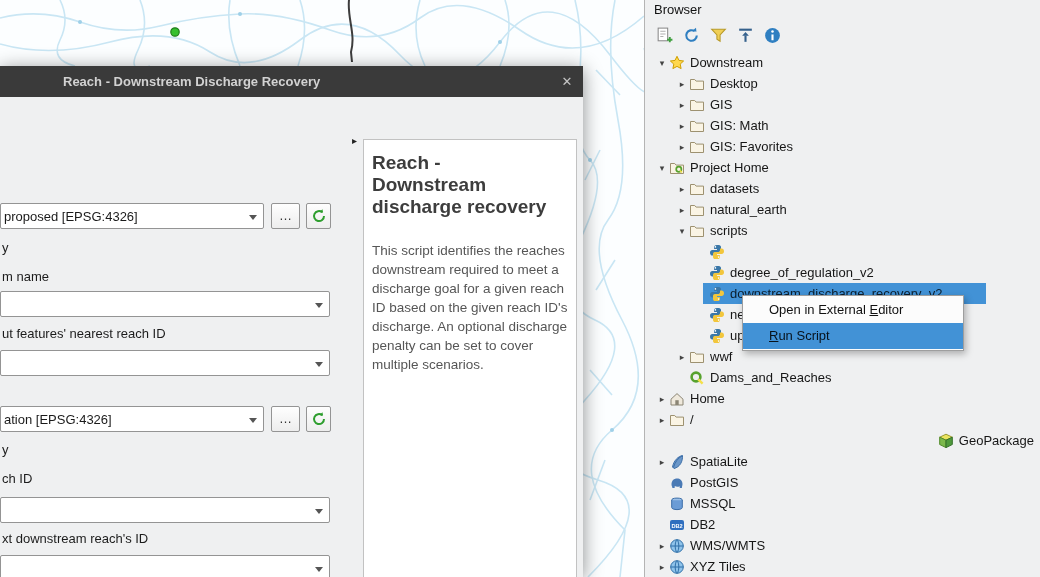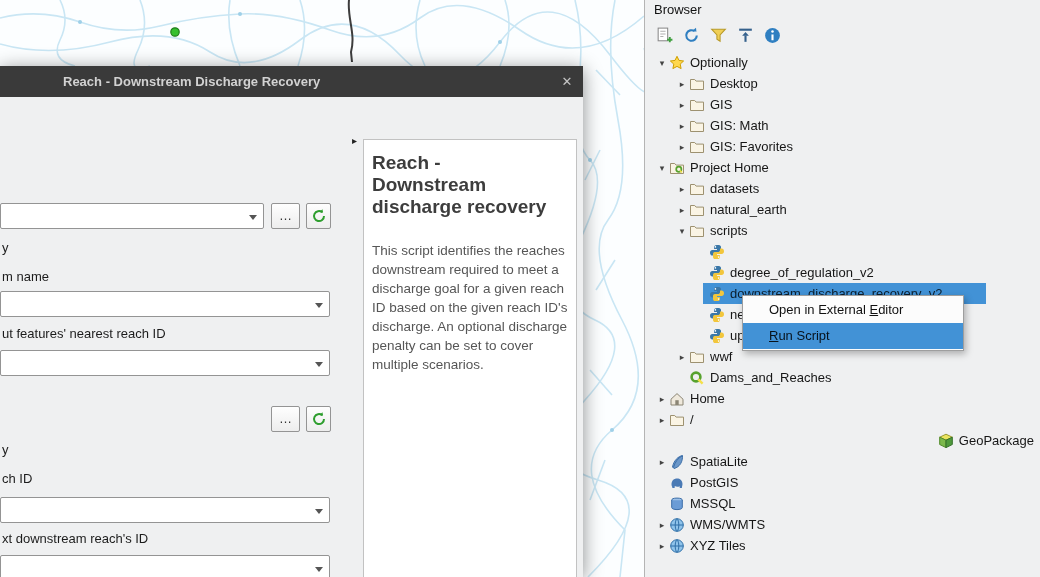--- a/index.html
+++ b/index.html
@@ -81,20 +81,21 @@
 </div>
 
 <div id="dialog">
   <div class="titlebar">
     <span class="titlebar-text">Reach - Downstream Discharge Recovery</span>
     <span class="close-btn">✕</span>
   </div>
   <div class="dialog-body">
 
     <div class="combo" style="top:106px;left:0;width:264px">
+      <span class="combo-text">proposed [EPSG:4326]</span>
       <span class="combo-arrow"></span>
     </div>
     <button class="btn" style="top:106px;left:271px;width:29px">…</button>
     <button class="btn" style="top:106px;left:306px;width:25px">
       <svg viewBox="0 0 16 16" width="16" height="16">
         <path d="M13 8a5 5 0 1 1-1.8-3.8" fill="none" stroke="#2e9e2e" stroke-width="2"></path>
         <path d="M11.5 1.2l.5 3.6-3.5-.8z" fill="#2e9e2e"></path>
       </svg>
     </button>
 
@@ -105,20 +106,24 @@
       <span class="combo-text"></span>
       <span class="combo-arrow"></span>
     </div>
 
     <span class="flabel" style="top:229px">ut features' nearest reach ID</span>
     <div class="combo" style="top:253px;left:0;width:330px">
       <span class="combo-text"></span>
       <span class="combo-arrow"></span>
     </div>
 
+    <div class="combo" style="top:309px;left:0;width:264px">
+      <span class="combo-text">ation [EPSG:4326]</span>
+      <span class="combo-arrow"></span>
+    </div>
     <button class="btn" style="top:309px;left:271px;width:29px">…</button>
     <button class="btn" style="top:309px;left:306px;width:25px">
       <svg viewBox="0 0 16 16" width="16" height="16">
         <path d="M13 8a5 5 0 1 1-1.8-3.8" fill="none" stroke="#2e9e2e" stroke-width="2"></path>
         <path d="M11.5 1.2l.5 3.6-3.5-.8z" fill="#2e9e2e"></path>
       </svg>
     </button>
 
     <span class="flabel" style="top:345px">y</span>
     <span class="flabel" style="top:374px">ch ID</span>
@@ -180,21 +185,21 @@
     </div>
   <div id="tree">
       <div class="tree-row" style="padding-left: 10px;">
         <span class="arrow">▾</span>
         <span class="item-body">
           <span class="ticon">
             <svg viewBox="0 0 16 16">
               <path d="M8 1.3l2 4.1 4.6.6-3.4 3.1.9 4.5L8 11.4l-4.1 2.2.9-4.5L1.4 6l4.6-.6z" fill="#ffd84d" stroke="#cf9f00"></path>
             </svg>
           </span>
-          <span class="tlabel">Optionally</span>
+          <span class="tlabel">Downstream</span>
         </span>
       </div>
       <div class="tree-row" style="padding-left: 30px;">
         <span class="arrow">▸</span>
         <span class="item-body">
           <span class="ticon">
             <svg viewBox="0 0 16 16">
               <path d="M1.5 3.5h4.2l1.4 1.6h7.4v8.4H1.5z" fill="#faf4e4" stroke="#9d9170"></path>
             </svg>
           </span>
@@ -437,20 +442,32 @@
           <span class="ticon">
             <svg viewBox="0 0 16 16">
               <ellipse cx="8" cy="4.2" rx="5.3" ry="2.1" fill="#9cc0e8" stroke="#3c6ea8"></ellipse>
               <path d="M2.7 4.2v7.3c0 1.2 2.4 2.1 5.3 2.1s5.3-.9 5.3-2.1V4.2" fill="#6b9cd6" stroke="#3c6ea8"></path>
             </svg>
           </span>
           <span class="tlabel">MSSQL</span>
         </span>
       </div>
       <div class="tree-row" style="padding-left: 10px;">
+        <span class="arrow"></span>
+        <span class="item-body">
+          <span class="ticon">
+            <svg viewBox="0 0 16 16">
+              <rect x="1" y="3" width="14" height="10" rx="2" fill="#2f6fbf"></rect>
+              <text x="8" y="10.6" font-size="5.6" fill="#fff" text-anchor="middle" font-weight="bold">DB2</text>
+            </svg>
+          </span>
+          <span class="tlabel">DB2</span>
+        </span>
+      </div>
+      <div class="tree-row" style="padding-left: 10px;">
         <span class="arrow">▸</span>
         <span class="item-body">
           <span class="ticon">
             <svg viewBox="0 0 16 16">
               <circle cx="8" cy="8" r="6.3" fill="#8fc3ea" stroke="#2f6fa8"></circle>
               <path d="M1.7 8h12.6M8 1.7c2.4 1.8 2.4 10.8 0 12.6M8 1.7c-2.4 1.8-2.4 10.8 0 12.6" stroke="#2f6fa8" fill="none"></path>
             </svg>
           </span>
           <span class="tlabel">WMS/WMTS</span>
         </span>

